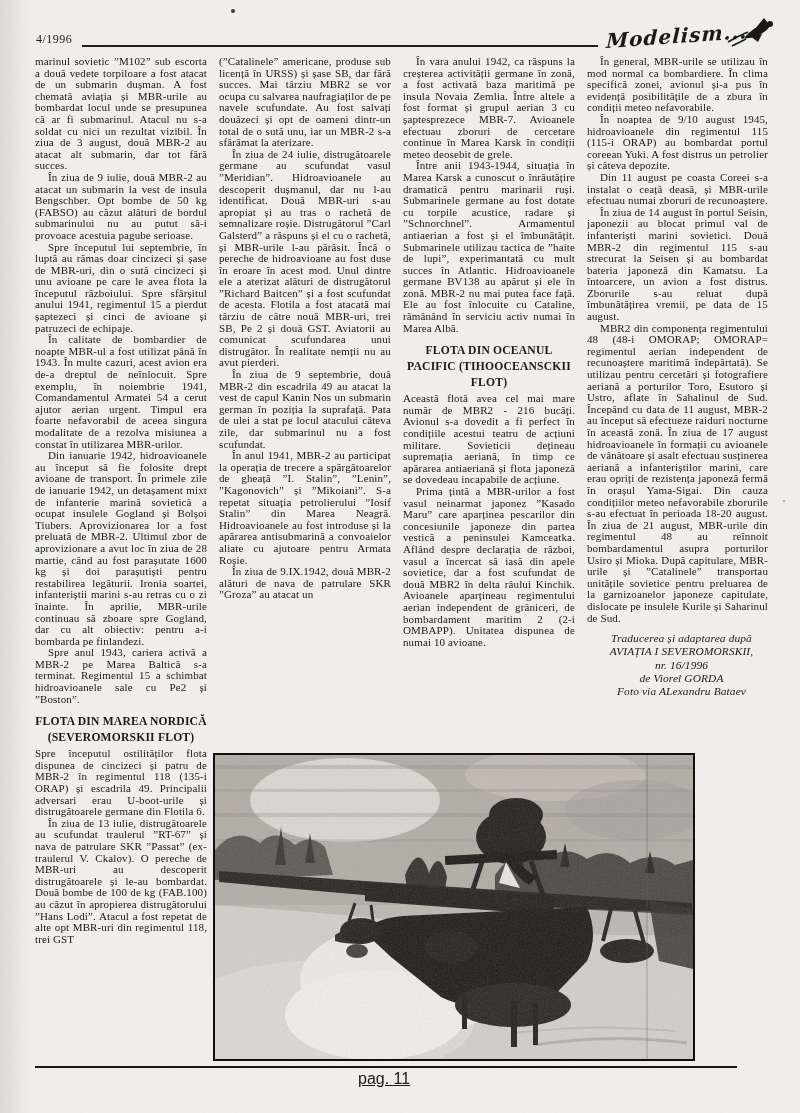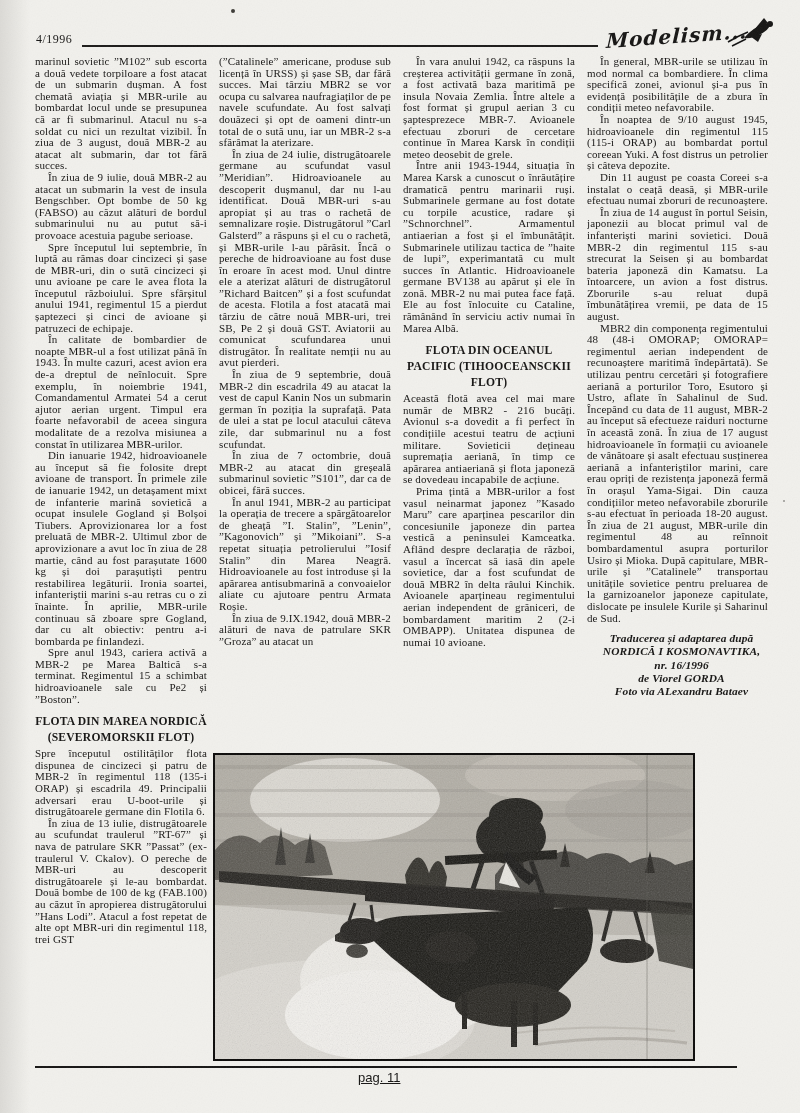--- a/index.html
+++ b/index.html
@@ -20,32 +20,32 @@
   
   .col{position:absolute;top:56px;width:172px;text-align:justify;font-size:11px;line-height:11.6px;
         letter-spacing:.12px;overflow:hidden;}
   #col1{left:35px;height:1002px;}
   #col2{left:219px;height:694px;}
   #col3{left:403px;height:694px;}
   #col4{left:587px;width:181px;height:694px;}
   .col p{margin:0;text-indent:13px;}
   .col p.noindent{text-indent:0;}
   .col h3{margin:9px 0 2px;font-size:11.6px;line-height:16px;text-align:center;letter-spacing:.2px;}
-  .credits{margin-top:8px;text-align:center;font-style:italic;font-weight:bold;
+  .credits{margin-top:8px;text-align:center;font-style:italic;font-weight:normal;
         font-size:11.4px;line-height:13.2px;padding-left:8px;}
   .credits div{text-indent:0;}
 
   
   .photo{position:absolute;left:213px;top:753px;width:478px;height:304px;border:2px solid #0c0b0a;
         background:#b9b5ad;}
   .photo svg{display:block;}
 
   
   .footer-rule{position:absolute;left:35px;top:1066px;width:702px;height:1.5px;background:#161514;}
-  .page-num{position:absolute;left:358px;top:1070px;font-family:"Liberation Sans",sans-serif;font-size:13px;text-decoration:underline;}
+  .page-num{position:absolute;left:358px;top:1070px;font-family:"Liberation Sans",sans-serif;font-size:16px;text-decoration:underline;}
 
   
   .grain{position:absolute;left:0;top:0;width:800px;height:1113px;pointer-events:none;opacity:.055;}
 </style>
 </head>
 <body>
 
 <div class="page">
 
   <div class="edge-smudge"></div>
@@ -75,42 +75,41 @@
     <p>Spre anul 1943, cariera activă a MBR-2 pe Marea Baltică s-a terminat. Regimentul 15 a schimbat hidroavioanele sale cu Pe2 și ”Boston”.</p>
     <h3>FLOTA DIN MAREA NORDICĂ (SEVEROMORSKII FLOT)</h3>
     <p class="noindent">Spre începutul ostilităților flota dispunea de cincizeci și patru de MBR-2 în regimentul 118 (135-i ORAP) și escadrila 49. Principalii adversari erau U-boot-urile și distrugătoarele germane din Flotila 6.</p>
     <p>În ziua de 13 iulie, distrugătoarele au scufundat traulerul ”RT-67” și nava de patrulare SKR ”Passat” (ex-traulerul V. Ckalov). O pereche de MBR-uri au descoperit distrugătoarele și le-au bombardat. Două bombe de 100 de kg (FAB.100) au căzut în apropierea distrugătorului ”Hans Lodi”. Atacul a fost repetat de alte opt MBR-uri din regimentul 118, trei GST</p>
   </div>
 
   <div class="col" id="col2">
     <p class="noindent">(”Catalinele” americane, produse sub licență în URSS) și șase SB, dar fără succes. Mai târziu MBR2 se vor ocupa cu salvarea naufragiaților de pe navele scufundate. Au fost salvați douăzeci și opt de oameni dintr-un total de o sută unu, iar un MBR-2 s-a sfărâmat la aterizare.</p>
     <p>În ziua de 24 iulie, distrugătoarele germane au scufundat vasul ”Meridian”. Hidroavioanele au descoperit dușmanul, dar nu l-au identificat. Două MBR-uri s-au apropiat și au tras o rachetă de semnalizare roșie. Distrugătorul ”Carl Galsterd” a răspuns și el cu o rachetă, și MBR-urile l-au părăsit. Încă o pereche de hidroavioane au fost duse în eroare în acest mod. Unul dintre ele a aterizat alături de distrugătorul ”Richard Baitcen” și a fost scufundat de acesta. Flotila a fost atacată mai târziu de către nouă MBR-uri, trei SB, Pe 2 și două GST. Aviatorii au comunicat scufundarea unui distrugător. În realitate nemții nu au avut pierderi.</p>
     <p>În ziua de 9 septembrie, două MBR-2 din escadrila 49 au atacat la vest de capul Kanin Nos un submarin german în poziția la suprafață. Pata de ulei a stat pe locul atacului câteva zile, dar submarinul nu a fost scufundat.</p>
-    <p>În ziua de 7 octombrie, două MBR-2 au atacat din greșeală submarinul sovietic ”S101”, dar ca de obicei, fără succes.</p>
     <p>În anul 1941, MBR-2 au participat la operația de trecere a spărgătoarelor de gheață ”I. Stalin”, ”Lenin”, ”Kagonovich” și ”Mikoiani”. S-a repetat situația petrolierului ”Iosif Stalin” din Marea Neagră. Hidroavioanele au fost introduse și la apărarea antisubmarină a convoaielor aliate cu ajutoare pentru Armata Roșie.</p>
     <p>În ziua de 9.IX.1942, două MBR-2 alături de nava de patrulare SKR ”Groza” au atacat un</p>
   </div>
 
   <div class="col" id="col3">
     <p>În vara anului 1942, ca răspuns la creșterea activității germane în zonă, a fost activată baza maritimă pe insula Novaia Zemlia. Între altele a fost format și grupul aerian 3 cu șaptesprezece MBR-7. Avioanele efectuau zboruri de cercetare continue în Marea Karsk în condiții meteo deosebit de grele.</p>
     <p>Între anii 1943-1944, situația în Marea Karsk a cunoscut o înrăutățire dramatică pentru marinarii ruși. Submarinele germane au fost dotate cu torpile acustice, radare și ”Schnorchnel”. Armamentul antiaerian a fost și el îmbunătățit. Submarinele utilizau tactica de ”haite de lupi”, experimantată cu mult succes în Atlantic. Hidroavioanele germane BV138 au apărut și ele în zonă. MBR-2 nu mai putea face față. Ele au fost înlocuite cu Cataline, rămânând în serviciu activ numai în Marea Albă.</p>
     <h3>FLOTA DIN OCEANUL PACIFIC (TIHOOCEANSCKII FLOT)</h3>
     <p class="noindent">Această flotă avea cel mai mare număr de MBR2 - 216 bucăți. Avionul s-a dovedit a fi perfect în condițiile acestui teatru de acțiuni militare. Sovieticii dețineau supremația aeriană, în timp ce apărarea antiaeriană și flota japoneză se dovedeau incapabile de acțiune.</p>
     <p>Prima țintă a MBR-urilor a fost vasul neinarmat japonez ”Kasado Maru” care aparținea pescarilor din concesiunile japoneze din partea vestică a peninsulei Kamceatka. Aflând despre declarația de război, vasul a încercat să iasă din apele sovietice, dar a fost scufundat de două MBR2 în delta râului Kinchik. Avioanele aparțineau regimentului aerian independent de grăniceri, de bombardament maritim 2 (2-i OMBAPP). Unitatea dispunea de numai 10 avioane.</p>
   </div>
 
   <div class="col" id="col4">
     <p>În general, MBR-urile se utilizau în mod normal ca bombardiere. În clima specifică zonei, avionul și-a pus în evidență posibilitățile de a zbura în condiții meteo nefavorabile.</p>
     <p>În noaptea de 9/10 august 1945, hidroavioanele din regimentul 115 (115-i ORAP) au bombardat portul coreean Yuki. A fost distrus un petrolier și câteva depozite.</p>
     <p>Din 11 august pe coasta Coreei s-a instalat o ceață deasă, și MBR-urile efectuau numai zboruri de recunoaștere.</p>
     <p>În ziua de 14 august în portul Seisin, japonezii au blocat primul val de infanteriști marini sovietici. Două MBR-2 din regimentul 115 s-au strecurat la Seisen și au bombardat bateria japoneză din Kamatsu. La întoarcere, un avion a fost distrus. Zborurile s-au reluat după îmbunătățirea vremii, pe data de 15 august.</p>
     <p>MBR2 din componența regimentului 48 (48-i OMORAP; OMORAP= regimentul aerian independent de recunoaștere maritimă îndepărtată). Se utilizau pentru cercetări și fotografiere aeriană a porturilor Toro, Esutoro și Ustro, aflate în Sahalinul de Sud. Începând cu data de 11 august, MBR-2 au început să efectueze raiduri nocturne în această zonă. În ziua de 17 august hidroavioanele în formații cu avioanele de vânătoare și asalt efectuau susținerea aeriană a infanteriștilor marini, care erau opriți de rezistența japoneză fermă în orașul Yama-Sigai. Din cauza condițiilor meteo nefavorabile zborurile s-au efectuat în perioada 18-20 august. În ziua de 21 august, MBR-urile din regimentul 48 au reînnoit bombardamentul asupra porturilor Usiro și Mioka. După capitulare, MBR-urile și ”Catalinele” transportau unitățile sovietice pentru preluarea de la garnizoanelor japoneze capitulate, dislocate pe insulele Kurile și Saharinul de Sud.</p>
     <div class="credits">
       <div>Traducerea și adaptarea după</div>
-      <div>NORDICĂ I KOSMONAVTIKA,</div>
+      <div>AVIAȚIA I SEVEROMORSKII,</div>
       <div>nr. 16/1996</div>
       <div>de Viorel GORDA</div>
       <div>Foto via ALexandru Bataev</div>
     </div>
   </div>
 
   <div class="photo">
     <svg width="478" height="304" viewBox="0 0 478 304">
       <defs>
         <filter id="noise" x="0" y="0" width="100%" height="100%">

